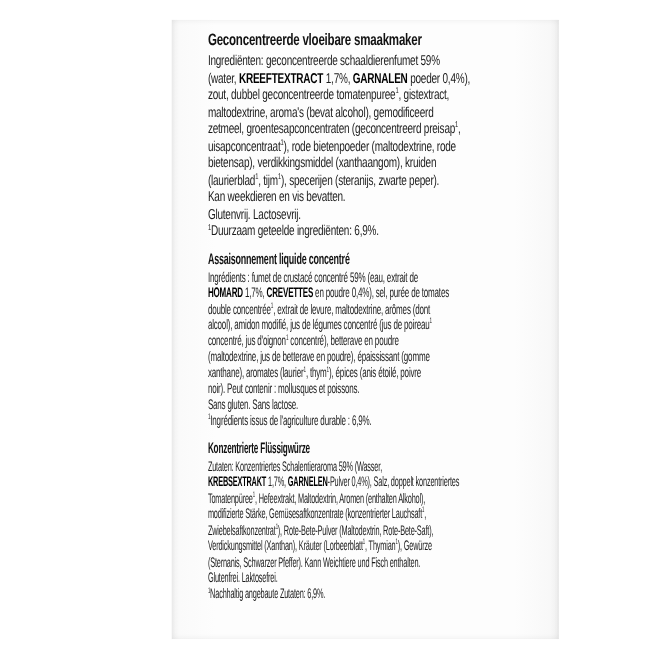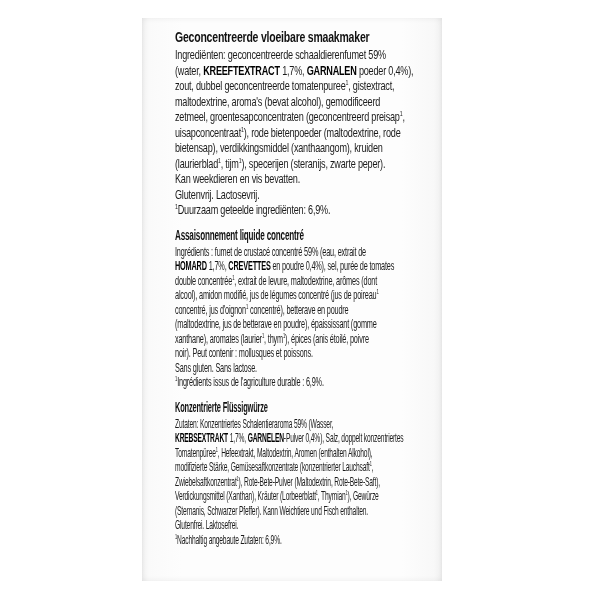--- a/index.html
+++ b/index.html
@@ -12,23 +12,23 @@
     font-family: "Liberation Sans", "DejaVu Sans", sans-serif;
   }
   .canvas {
     position: relative;
     width: 600px;
     height: 600px;
     background: #ffffff;
   }
   .label {
     position: absolute;
-    left: 142px;
+    left: 156px;
     top: 18px;
-    width: 300px;
+    width: 352px;
     height: 563px;
     background: linear-gradient(90deg, #f0f0f0 0px, #fafafa 7px, #fdfdfd 40px,
                 #fdfdfd calc(100% - 40px), #f8f8f8 calc(100% - 8px), #efefef 100%);
     box-shadow: inset 0 2px 5px rgba(0,0,0,0.04), inset 0 -2px 5px rgba(0,0,0,0.04);
     padding-top: 10px;
     box-sizing: border-box;
   }
   .text-col {
     margin-left: 33px;
     width: 253px;

